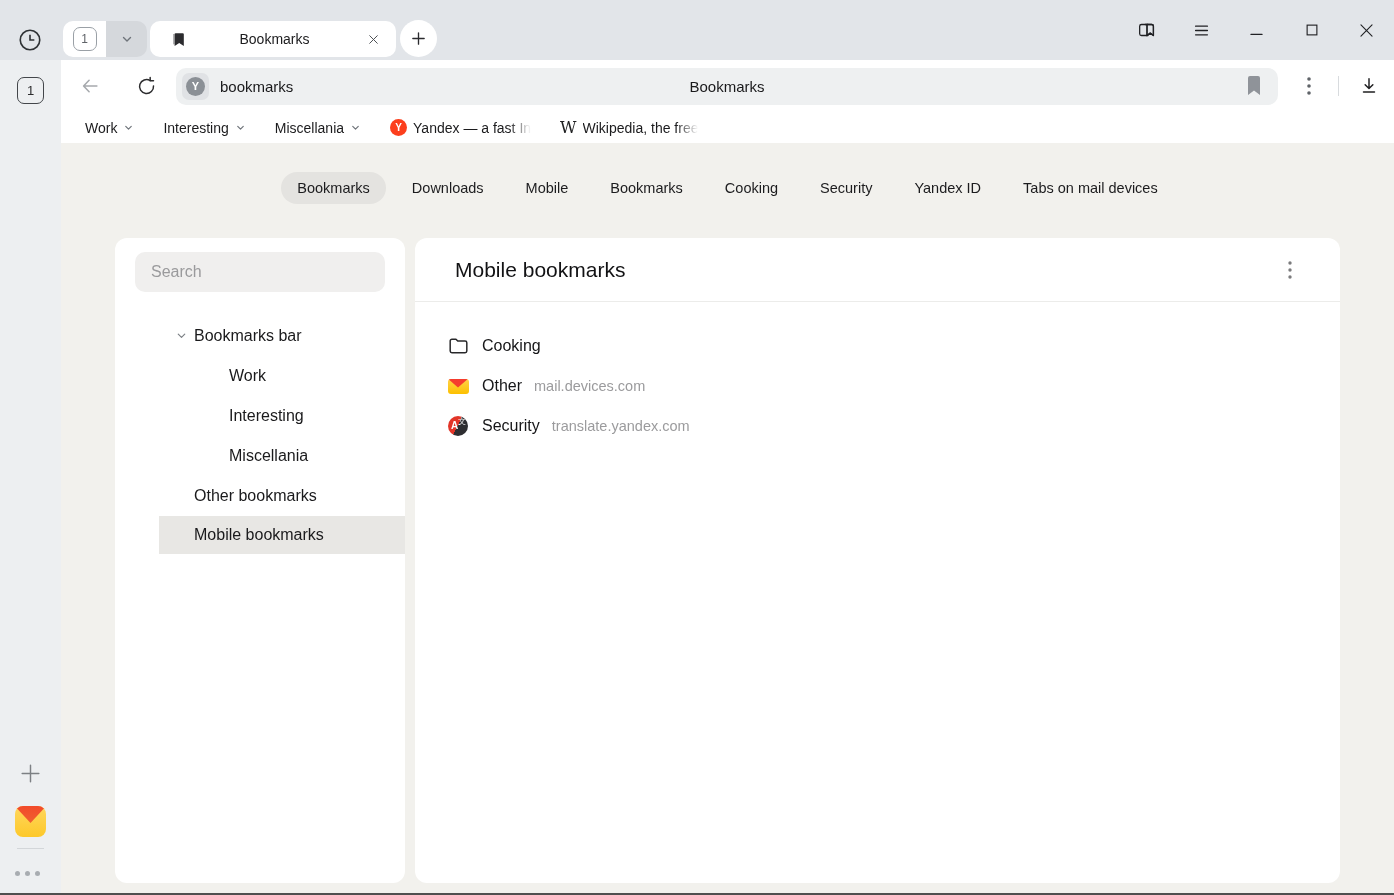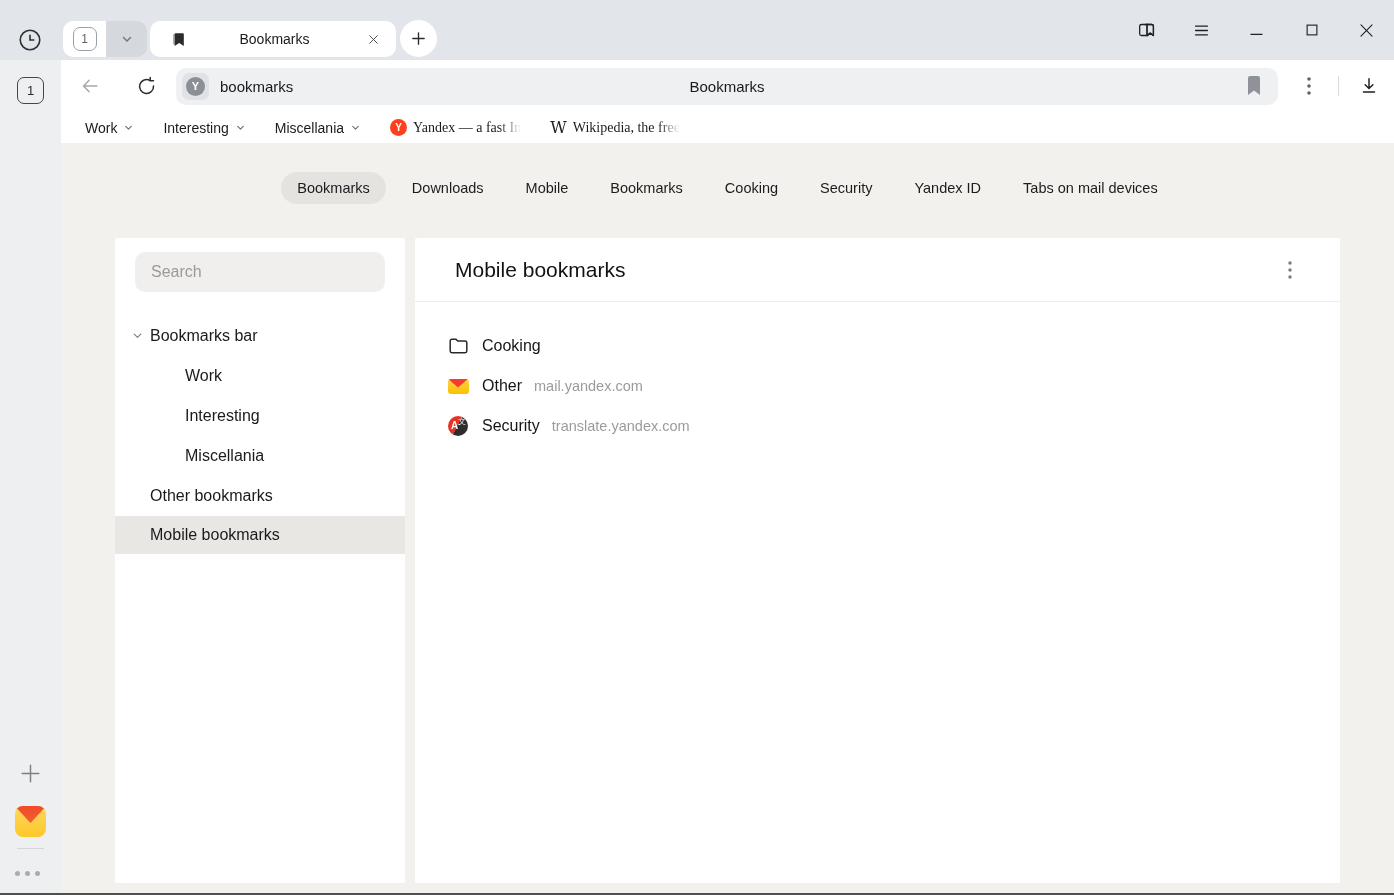--- a/index.html
+++ b/index.html
@@ -41,38 +41,38 @@
   .tb-kebab { margin-left:14px; color:#5f6368; }
   .tb-divider { width:1px; height:20px; background:#d8dbde; margin-left:12px; }
   .download { margin-left:13px; color:#1f1f21; }
 
   
   .bbar { position:absolute; left:61px; top:112px; right:0; height:31px; background:#fff; display:flex; align-items:center; padding-left:24px; font-size:14px; color:#1b1b1d; }
   .bb-item { display:flex; align-items:center; gap:6px; margin-right:29px; cursor:pointer; white-space:nowrap; }
   .bb-chev { color:#6f747a; }
   .bb-fav-y { width:17px; height:17px; border-radius:50%; background:#fc3f1d; color:#fff; font-size:10px; font-weight:bold; display:grid; place-items:center; }
   .bb-fav-w { font-family:"DejaVu Serif", serif; font-size:16px; color:#202122; }
-  .bb-trunc { position:relative; overflow:hidden; white-space:nowrap;font-family:Liberation Serif, serif; }
+  .bb-trunc { position:relative; overflow:hidden; white-space:nowrap; }
   .bb-trunc::after { content:""; position:absolute; right:0; top:0; bottom:0; width:22px; background:linear-gradient(to right, rgba(255,255,255,0), #fff); }
   .w-yandex { max-width:133px; }
   .w-wiki  { max-width:118px; }
 
   
   .content { position:absolute; left:61px; top:143px; right:0; bottom:2px; background:#f2f1ed; }
   .nav-row { position:absolute; left:0; right:0; top:29px; display:flex; justify-content:center; align-items:center; gap:10px; }
   .nav-tab { font-size:14.5px; color:#1c1c1e; padding:8px 16px; border-radius:17px; cursor:pointer; white-space:nowrap; }
   .nav-tab.selected { background:#e4e3e0; }
 
   .cards { position:absolute; left:54px; right:54px; top:95px; bottom:10px; display:flex; gap:10px; }
-  .card { background:#fff; border-radius:2px; }
+  .card { background:#fff; border-radius:12px; }
   .left-card { width:290px; padding-top:14px; }
   .search-box { margin:0 20px; height:40px; background:#f0efee; border-radius:10px; display:flex; align-items:center; }
   .search-box input { border:0; outline:0; background:transparent; width:100%; padding:0 16px; font-size:16px; color:#1b1b1d; font-family:"Liberation Sans", sans-serif; }
   .search-box input::placeholder { color:#9a9a9c; }
-  .tree { margin-top:24px; }
+  .tree { margin-top:24px;margin-left:44px; }
   .tree-row { position:relative; height:40px; display:flex; align-items:center; padding-left:35px; font-size:16px; color:#1a1a1c; cursor:pointer; }
   .tree-row.child { padding-left:70px; }
   .tree-row.selected { background:#e8e7e4; height:38px; }
   .tree-chev { position:absolute; left:16px; top:13px; color:#7c8085; }
 
   .right-card { flex:1; position:relative; }
   .rc-header { height:64px; display:flex; align-items:center; padding:0 36px 0 40px; border-bottom:1px solid #ececea; }
   .rc-title { font-size:21px; color:#121214; flex:1; }
   .rc-kebab { width:28px; height:28px; display:grid; place-items:center; color:#7b7b7d; cursor:pointer; }
   .rc-list { padding:24px 0 0 31px; }
@@ -317,21 +317,21 @@
               <path d="M2.5 4.2 a2 2 0 0 1 2-2 h4.6 l2 2.2 h8.4 a2 2 0 0 1 2 2 v9.4 a2 2 0 0 1 -2 2 H4.5 a2 2 0 0 1 -2 -2 Z"></path>
             </svg>
           </span>
           <span class="rc-name">Cooking</span>
         </div>
         <div class="rc-row">
           <span class="rc-ico">
               <span class="mail-ico"></span>
             </span>
           <span class="rc-name">Other</span>
-          <span class="rc-url">mail.yandex.com</span>
+          <span class="rc-url">mail.devices.com</span>
         </div>
         <div class="rc-row">
           <span class="rc-ico">
             <span class="tr-ico">
               <span class="a">A</span>
               <span class="zh">文</span>
             </span>
           </span>
           <span class="rc-name">Security</span>
           <span class="rc-url">translate.yandex.com</span>

